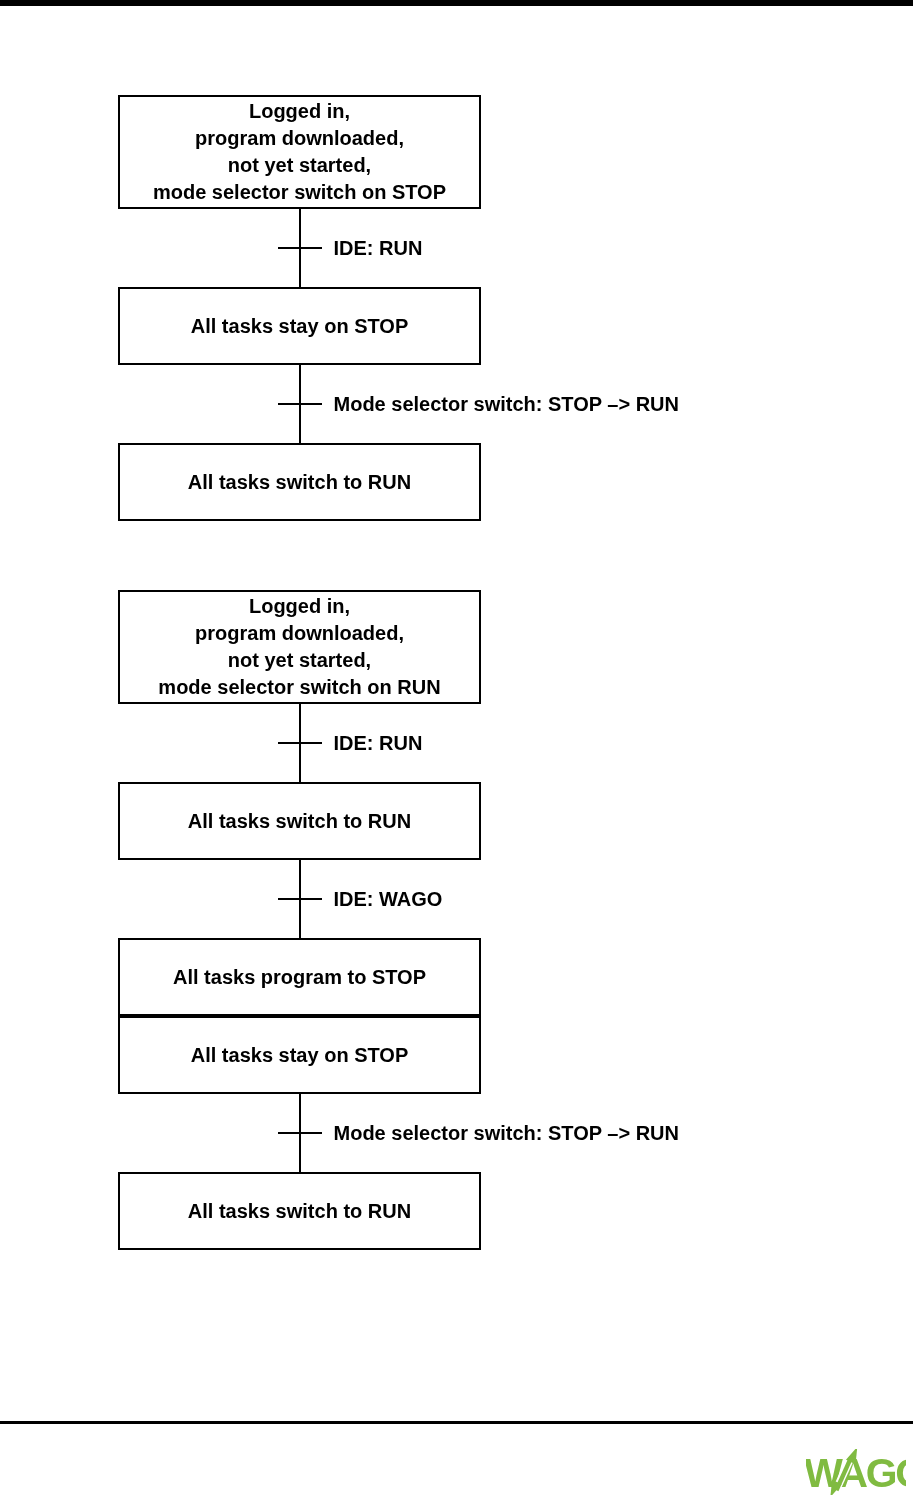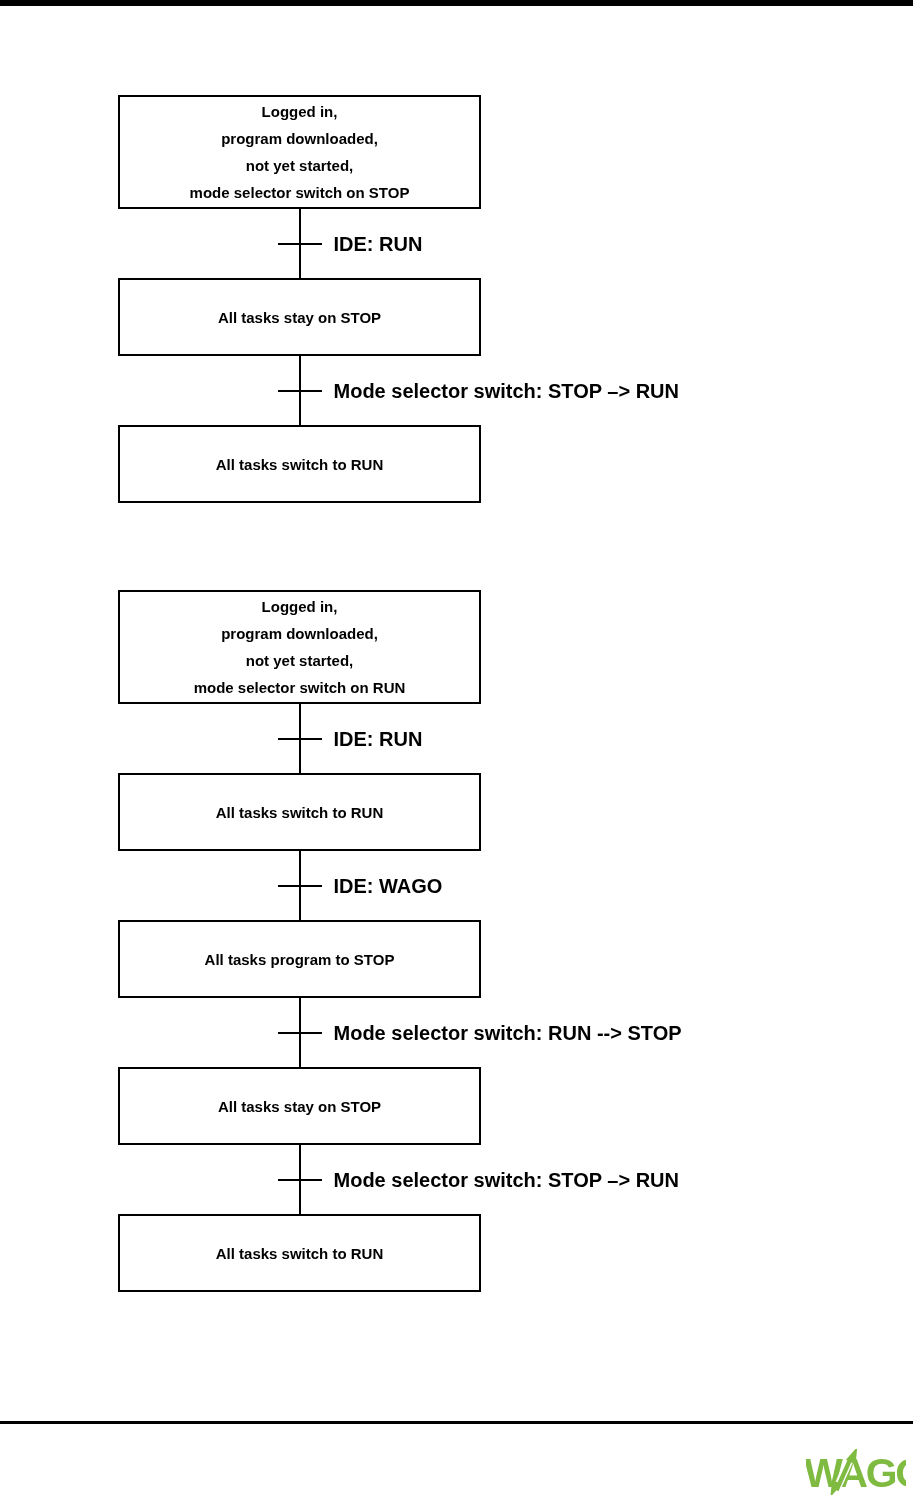--- a/index.html
+++ b/index.html
@@ -32,28 +32,28 @@
     min-height: 78px;
     display: flex;
     flex-direction: column;
     justify-content: center;
     align-items: center;
     text-align: center;
     padding: 1px 4px;
     background: #fff;
   }
   .box-line {
-    font-size: 15px;
+    font-size: 20px;
     font-weight: bold;
     line-height: 27px;
     color: #000;
     white-space: nowrap;
   }
 
-  .connector { position: relative; height: 69px; width: 100%; }
+  .connector { position: relative; height: 78px; width: 100%; }
   .connector .vline {
     position: absolute;
     left: calc(50% - 1px); top: 0;
     width: 2px; height: 100%;
     background: #000;
   }
   .connector .tick {
     position: absolute;
     left: calc(50% - 22px); top: calc(50% - 1px);
     width: 44px; height: 2px;
@@ -128,25 +128,20 @@
           <div class="box-line">All tasks switch to RUN</div>
         </div>
         <div class="connector">
           <span class="vline"></span>
           <span class="tick"></span>
           <span class="tlabel">IDE: WAGO</span>
         </div>
         <div class="state-box">
           <div class="box-line">All tasks program to STOP</div>
         </div>
-        <div class="connector">
-          <span class="vline"></span>
-          <span class="tick"></span>
-          <span class="tlabel">Mode selector switch: RUN --&gt; STOP</span>
-        </div>
         <div class="state-box">
           <div class="box-line">All tasks stay on STOP</div>
         </div>
         <div class="connector">
           <span class="vline"></span>
           <span class="tick"></span>
           <span class="tlabel">Mode selector switch: STOP –&gt; RUN</span>
         </div>
         <div class="state-box">
           <div class="box-line">All tasks switch to RUN</div>

